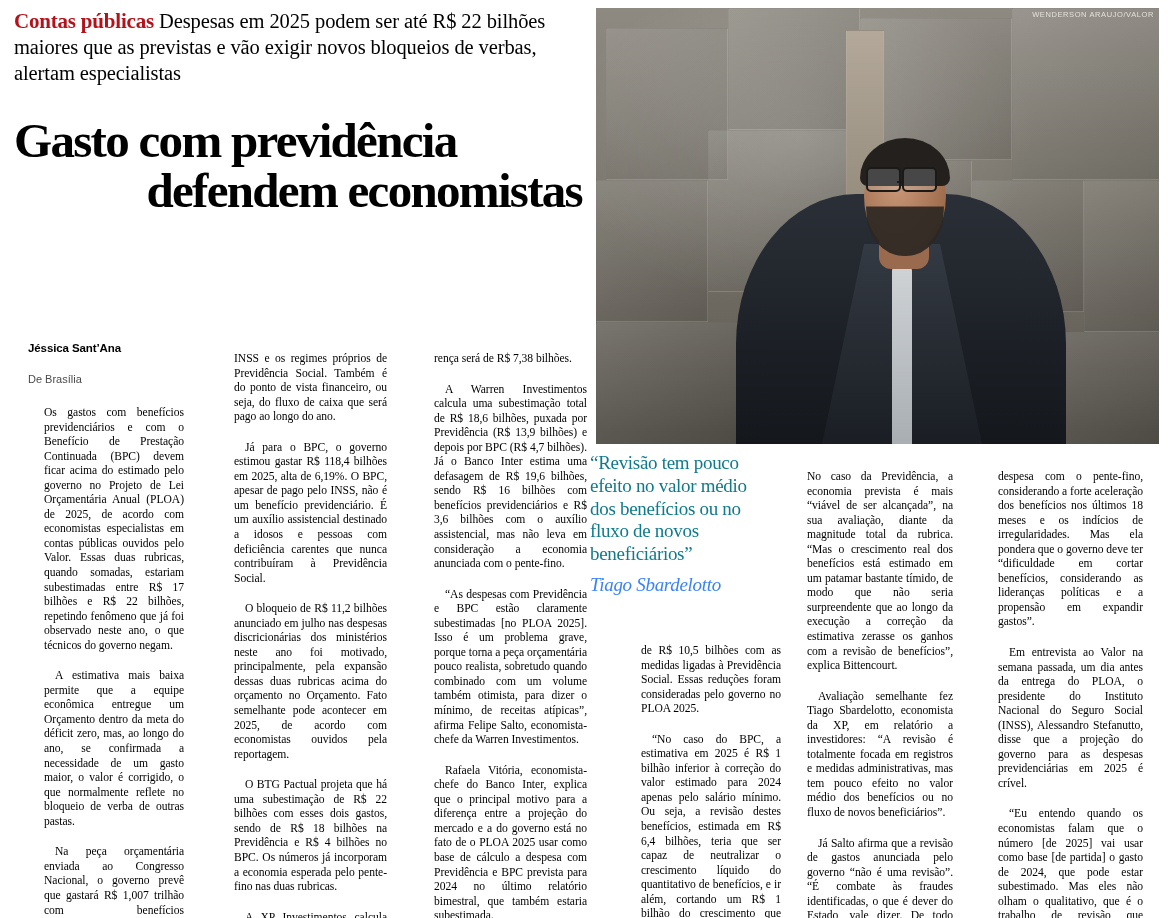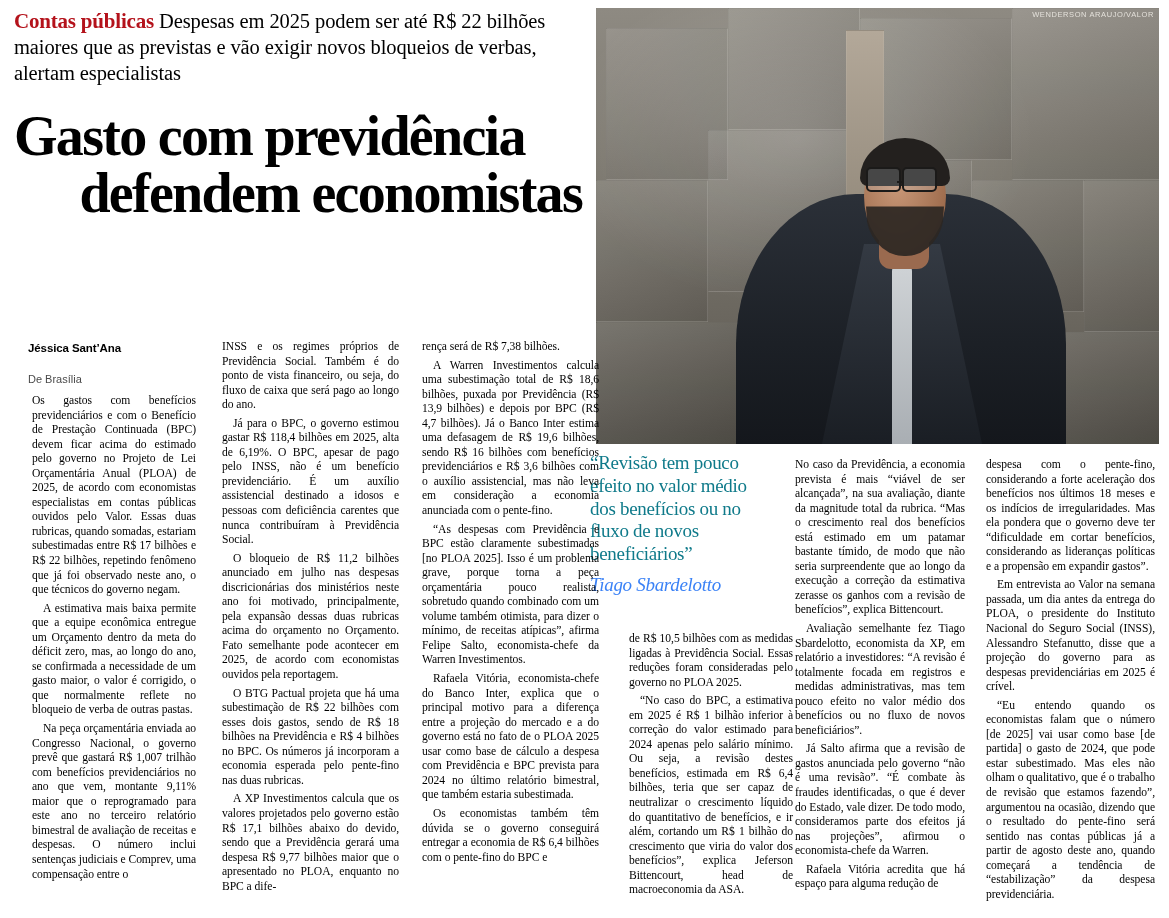--- a/index.html
+++ b/index.html
@@ -38,23 +38,23 @@
     font-family: "Liberation Serif", serif;
     letter-spacing: -0.1px;
   }
   .kicker-label {
     color: #b4121b;
     font-weight: bold;
     font-size: 21px;
     letter-spacing: -0.2px;
   }
   .headline {
-    margin-top: 22px;
+    margin-top: 30px;
     font-weight: bold;
-    font-size: 56px;
+    font-size: 49px;
     line-height: 1.01;
     letter-spacing: -1.7px;
     text-align: left;
   }
   .headline .l2 { text-align: right; display: block; }
   .headline .l3 { text-align: right; display: block; }
 
   
   .photo-wrap {
     position: absolute;
@@ -218,21 +218,21 @@
     top: 0;
     width: 184px;
     font-size: 11.6px;
     line-height: 1.255;
     text-align: justify;
     text-justify: inter-word;
     hyphens: auto;
     letter-spacing: -0.05px;
   }
   .col p {
-    margin: 4px;
+    margin: 16px;
     text-indent: 11px;
   }
   .col p.first { text-indent: 0; }
   .col1 { left: 14px; top: 54px; width: 172px; }
   .col2 { left: 204px; width: 185px; }
   .col3 { left: 404px; width: 185px; }
   .col4 { left: 611px; top: 292px; width: 172px; }
   .col5 { left: 777px; top: 118px; width: 178px; }
   .col6 { left: 968px; top: 118px; width: 177px; }
 </style>

